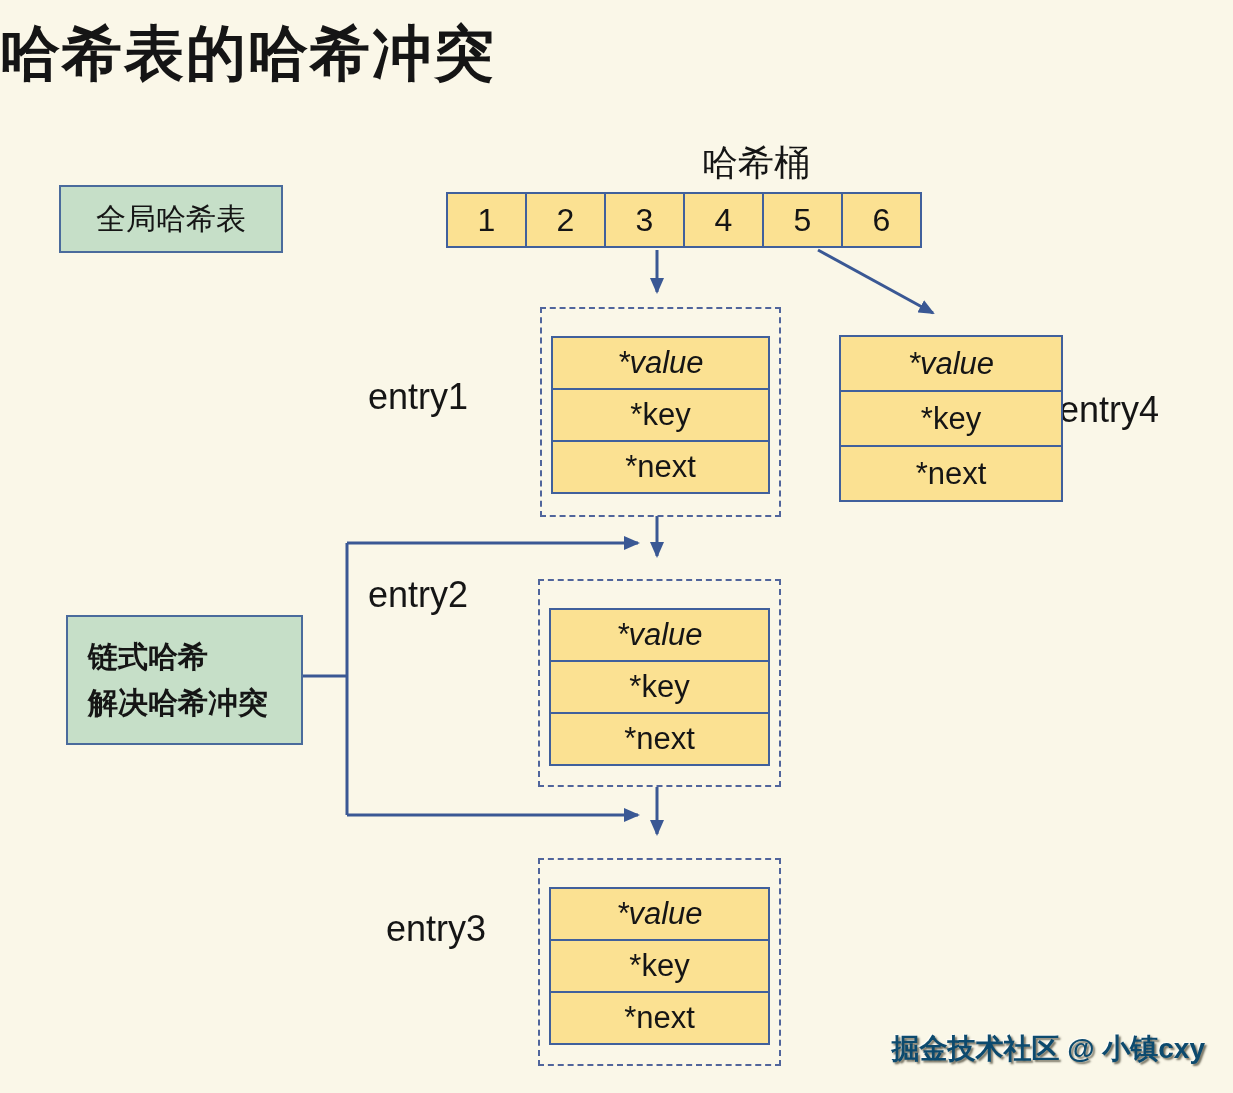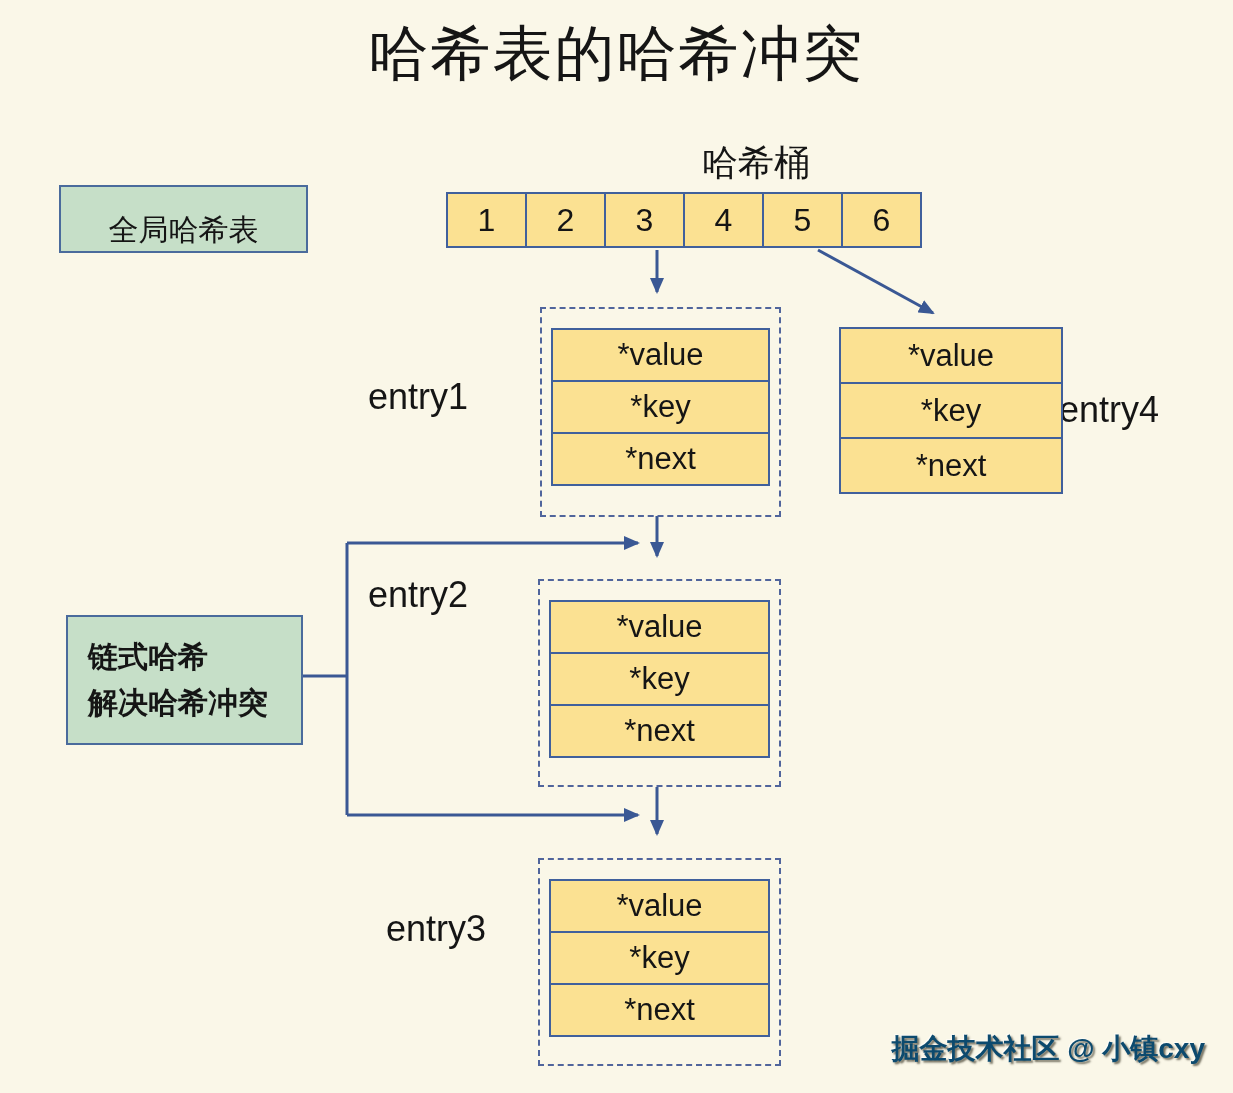--- a/index.html
+++ b/index.html
@@ -20,23 +20,22 @@
     position: absolute;
     left: 0; top: 0;
     width: 1233px; height: 1093px;
     pointer-events: none;
   }
   svg.connectors line { stroke: #3a5894; stroke-width: 3; }
 
   .page-title {
     position: absolute;
     left: 0; right: 0; top: 14px;
-    text-align: center;
     font-size: 60px;
-    font-weight: 400;
+    font-weight: 700;
     letter-spacing: 2px;
   }
   .bucket-label {
     position: absolute;
     left: 500px; top: 139px; width: 310px;
     text-align: right;
     font-size: 36px;
   }
   .bucket {
     position: absolute;
@@ -79,21 +78,21 @@
   }
   .cell {
     height: 54px;
     background: #fbe192;
     border: 2px solid #40609c;
     box-sizing: border-box;
     margin-top: -2px;
     display: flex; align-items: center; justify-content: center;
     font-size: 31px;
   }
-  .cell:first-child { margin-top: 4px; }
+  .cell:first-child { margin-top: 12px; font-style: italic; }
 
   .entry-label {
     position: absolute;
     font-size: 36px;
   }
 
   .watermark {
     position: absolute;
     right: 28px; top: 1030px;
     font-size: 28px;
@@ -129,21 +128,21 @@
 
   <div class="bucket">
     <div class="bcell">1</div>
     <div class="bcell">2</div>
     <div class="bcell">3</div>
     <div class="bcell">4</div>
     <div class="bcell">5</div>
     <div class="bcell">6</div>
   </div>
 
-  <div class="green-tag center" style="left:59px; top:185px; width:249px; height:68px;align-items:flex-end;">
+  <div class="green-tag center" style="left:59px; top:185px; width:224px; height:68px;">
     <span>全局哈希表</span>
   </div>
 
   <div class="green-tag two-line" style="left:66px; top:615px; width:237px; height:130px;font-weight:bold;">
     <span>链式哈希</span>
     <span>解决哈希冲突</span>
   </div>
 
   <div class="entry-label" style="left:368px; top:376px;">entry1</div>
   <div class="entry-box dashed" style="left:540px; top:307px; width:241px; height:210px;">

